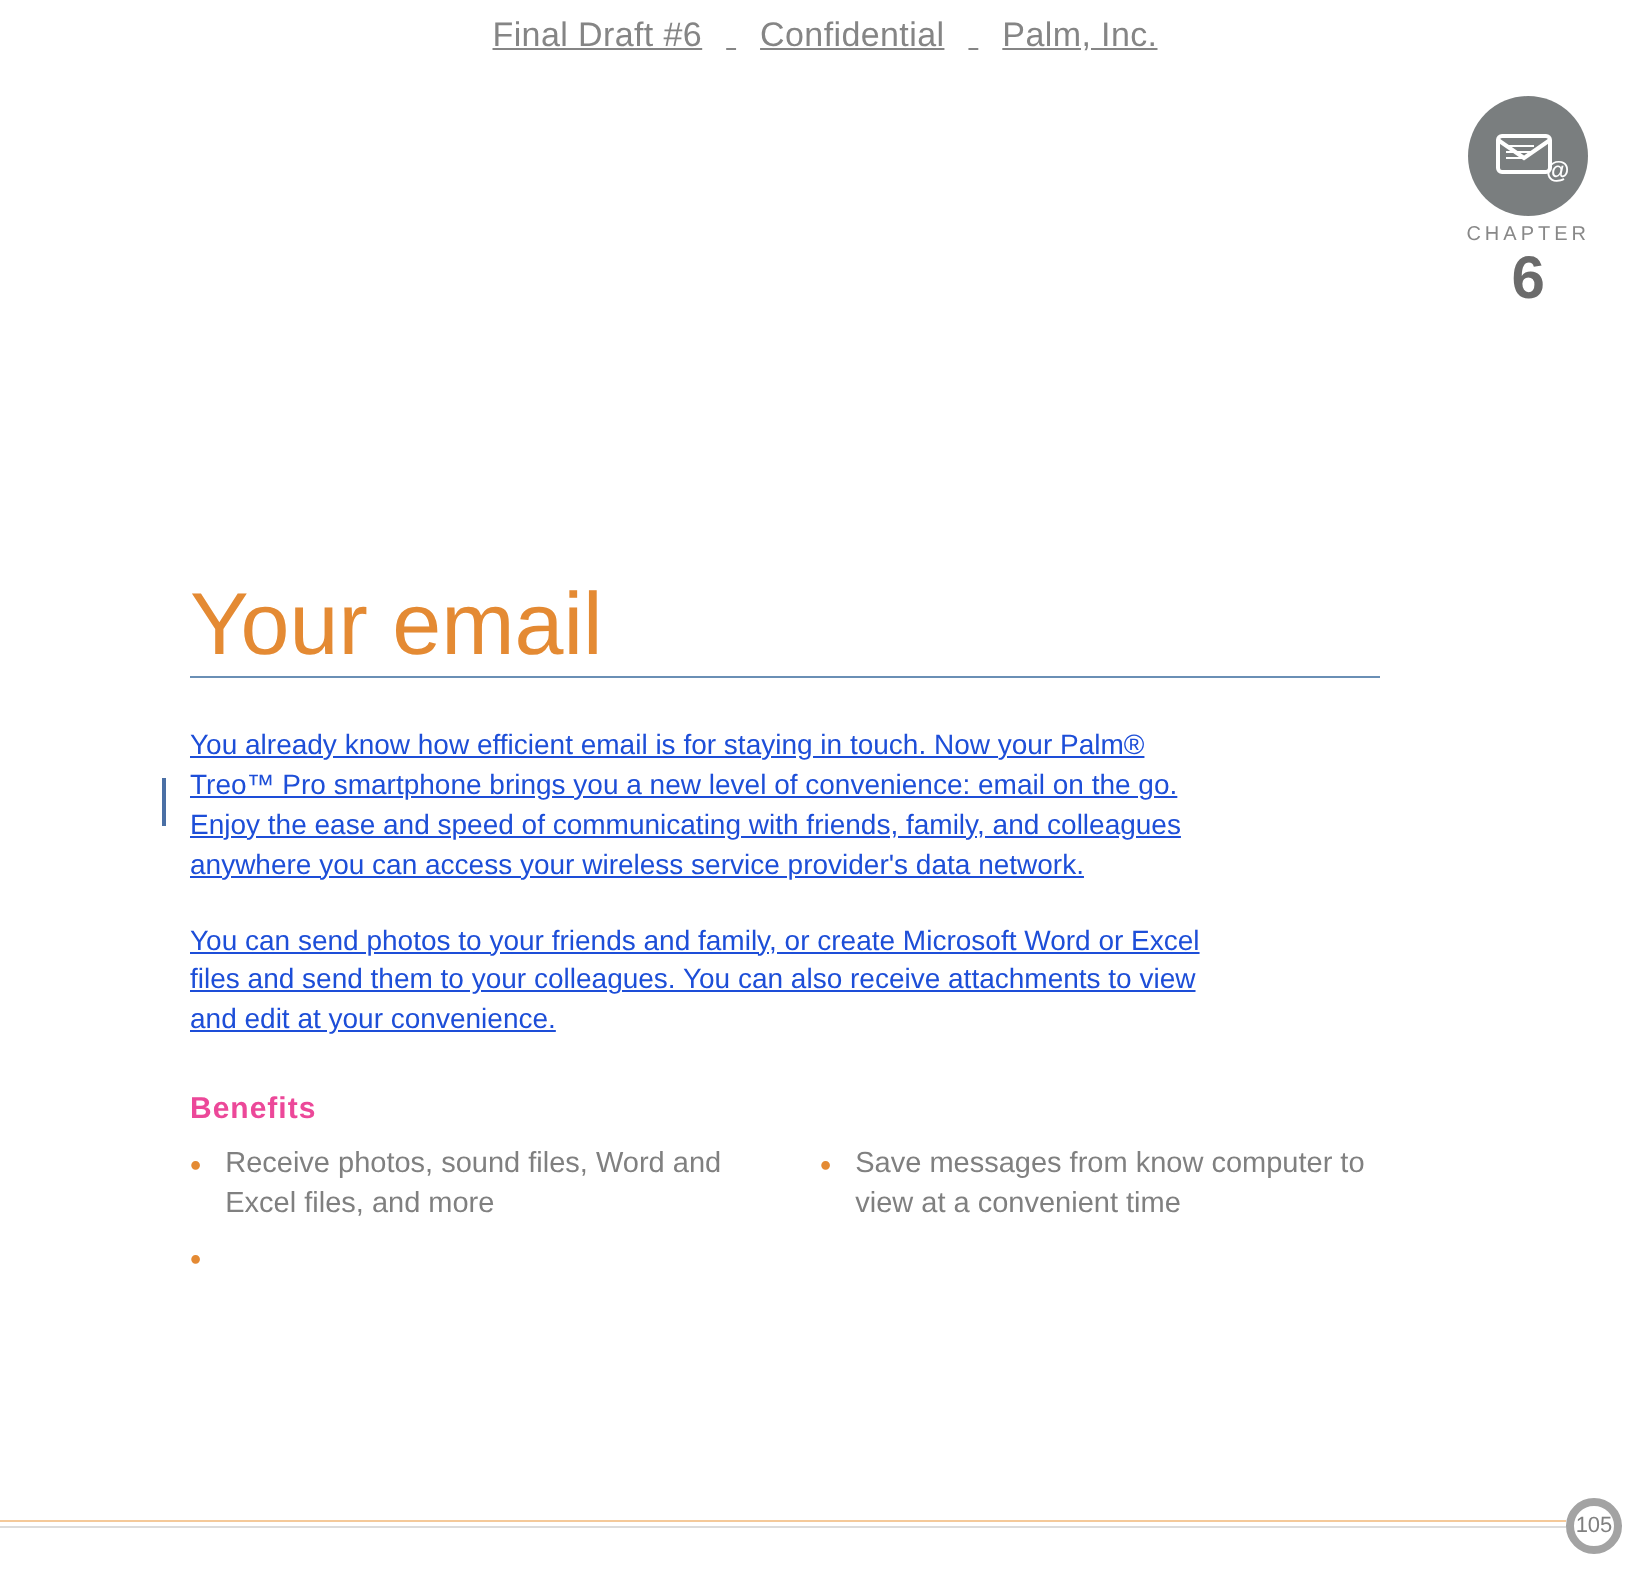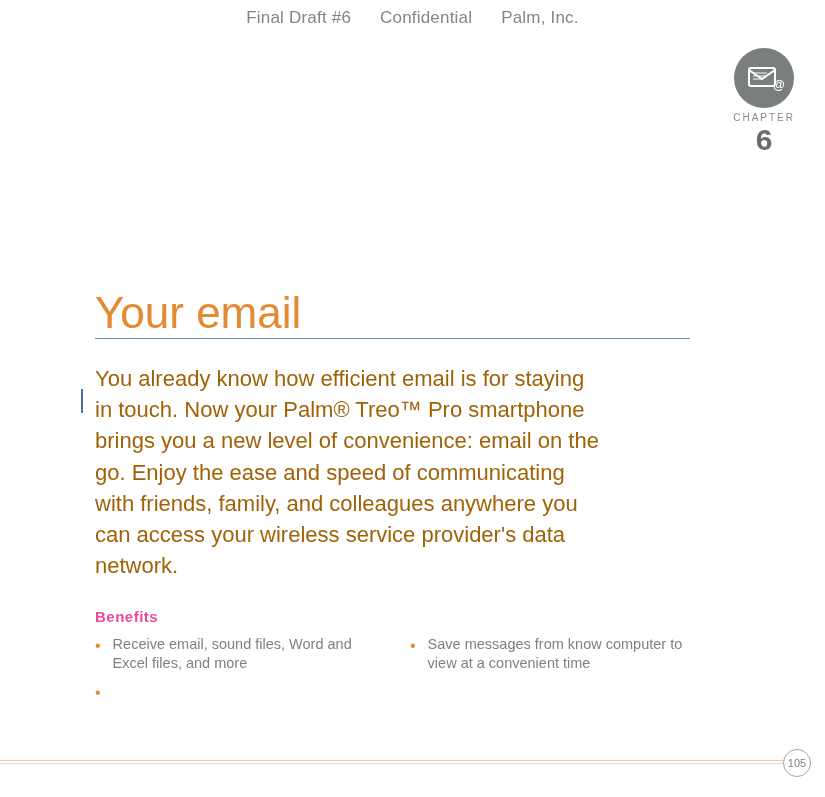--- a/index.html
+++ b/index.html
@@ -14,20 +14,21 @@
       font-family: 'Helvetica Neue', Arial, sans-serif;
       position: relative;
       color: #757575;
     }
     .header-text {
       text-align: center;
       padding-top: 8px;
       font-size: 17px;
       color: #858585;
       letter-spacing: 0.2px;
+      text-decoration: underline;
     }
     .header-text span {
       margin: 0 12px;
     }
     .chapter-badge {
       position: absolute;
       top: 48px;
       right: 30px;
       text-align: center;
     }
@@ -75,24 +76,25 @@
     }
     .revision-bar {
       position: absolute;
       left: -14px;
       top: 26px;
       width: 2px;
       height: 24px;
       background: #4a6fa5;
     }
     .para {
-      font-size: 22px;
+      font-size: 14px;
       line-height: 1.42;
-      color: #a16207;
+      color: #1d4ed8;
       margin-bottom: 18px;
+      text-decoration: underline;
     }
     .benefits-heading {
       font-size: 15px;
       font-weight: bold;
       color: #ec4899;
       letter-spacing: 0.5px;
       margin-top: 26px;
       margin-bottom: 10px;
     }
     .benefits-columns {
@@ -117,21 +119,21 @@
       flex-shrink: 0;
     }
     .page-number-wrap {
       position: absolute;
       bottom: 20px;
       right: 14px;
     }
     .page-number-circle {
       width: 28px;
       height: 28px;
-      border: 1px solid #a3a3a3;
+      border: 4px solid #a3a3a3;
       border-radius: 50%;
       display: flex;
       align-items: center;
       justify-content: center;
       font-size: 11px;
       color: #808080;
     }
     .bottom-rule {
       position: absolute;
       bottom: 33px;
@@ -173,29 +175,30 @@
   <div class="chapter-number">6</div>
 </div>
 
 <div class="content">
   <h1 class="title">Your email</h1>
   <hr class="title-rule">
 
   <div class="intro-wrapper">
     <div class="revision-bar"></div>
     <p class="para">You already know how efficient email is for staying in touch. Now your Palm® Treo™ Pro smartphone brings you a new level of convenience: email on the go. Enjoy the ease and speed of communicating with friends, family, and colleagues anywhere you can access your wireless service provider's data network.</p>
+    <p class="para">You can send photos to your friends and family, or create Microsoft Word or Excel files and send them to your colleagues. You can also receive attachments to view and edit at your convenience.</p>
   </div>
 
   <div class="benefits-heading">Benefits</div>
 
   <div class="benefits-columns">
     <div class="benefits-col">
       <div class="benefit-item">
         <span class="benefit-bullet">•</span>
-        <span>Receive email, sound files, Word and Excel files, and more</span>
+        <span>Receive photos, sound files, Word and Excel files, and more</span>
       </div>
       <div class="benefit-item">
         <span class="benefit-bullet">•</span>
       </div>
     </div>
     <div class="benefits-col">
       <div class="benefit-item">
         <span class="benefit-bullet">•</span>
         <span>Save messages from know computer to view at a convenient time</span>
       </div>

